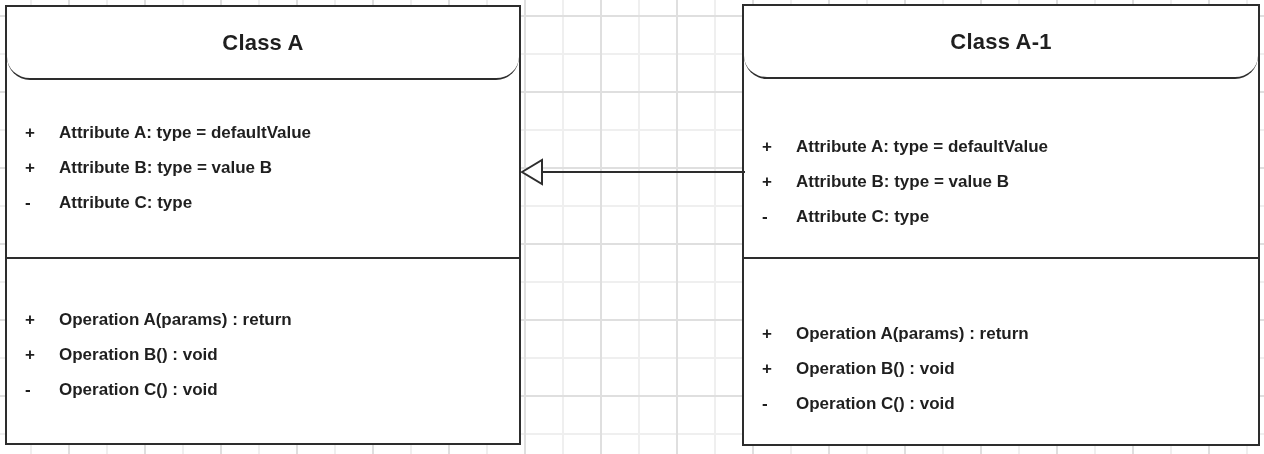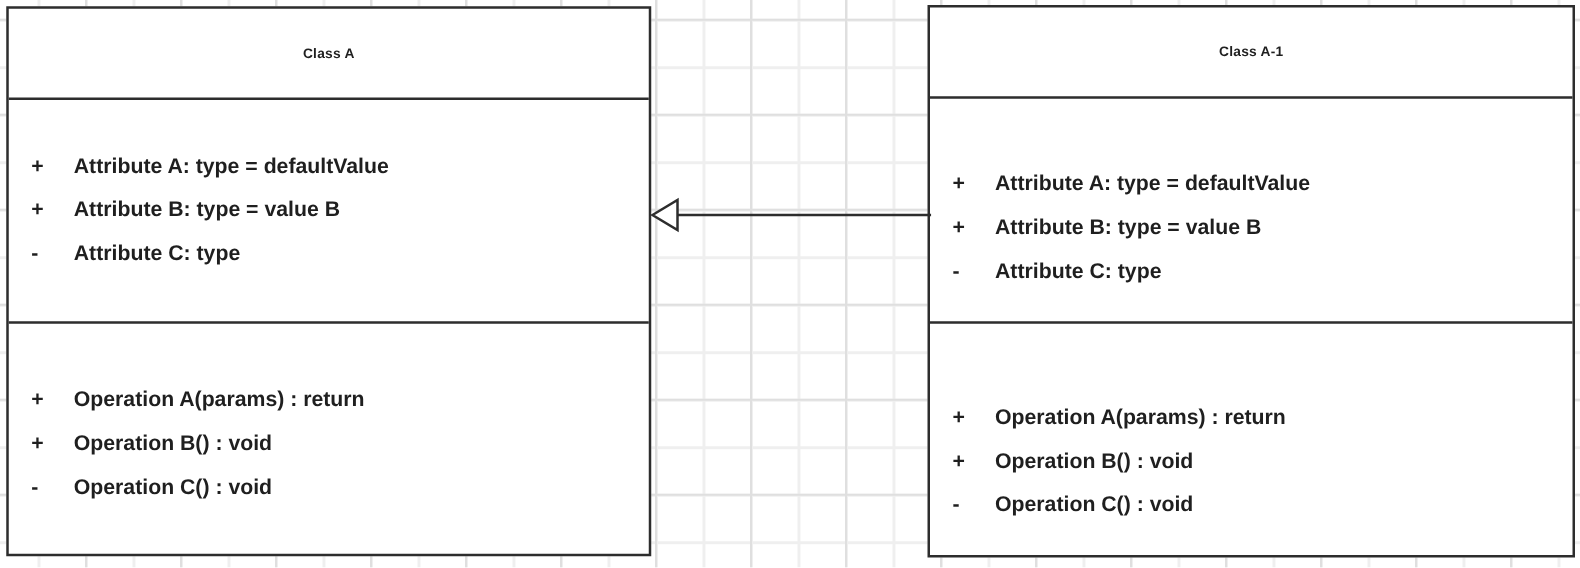--- a/index.html
+++ b/index.html
@@ -37,23 +37,24 @@
 
   .class-a  { left: 5px;   top: 5px; width: 516px; height: 440px; }
   .class-a1 { left: 742px; top: 4px; width: 518px; height: 442px; gap: 28px; }
 
   .class-header {
     flex: 0 0 71px;
     border-bottom: 2px solid #2d2d2d;
     display: flex;
     align-items: center;
     justify-content: center;
-    font-size: 11px;
+    font-size: 22px;
     font-weight: 700;
     letter-spacing: 0.2px;
+    border-radius: 23px;
   }
 
   .class-section {
     flex: 1 1 0;
     display: flex;
     flex-direction: column;
     justify-content: center;
     padding-left: 18px;
   }
 

